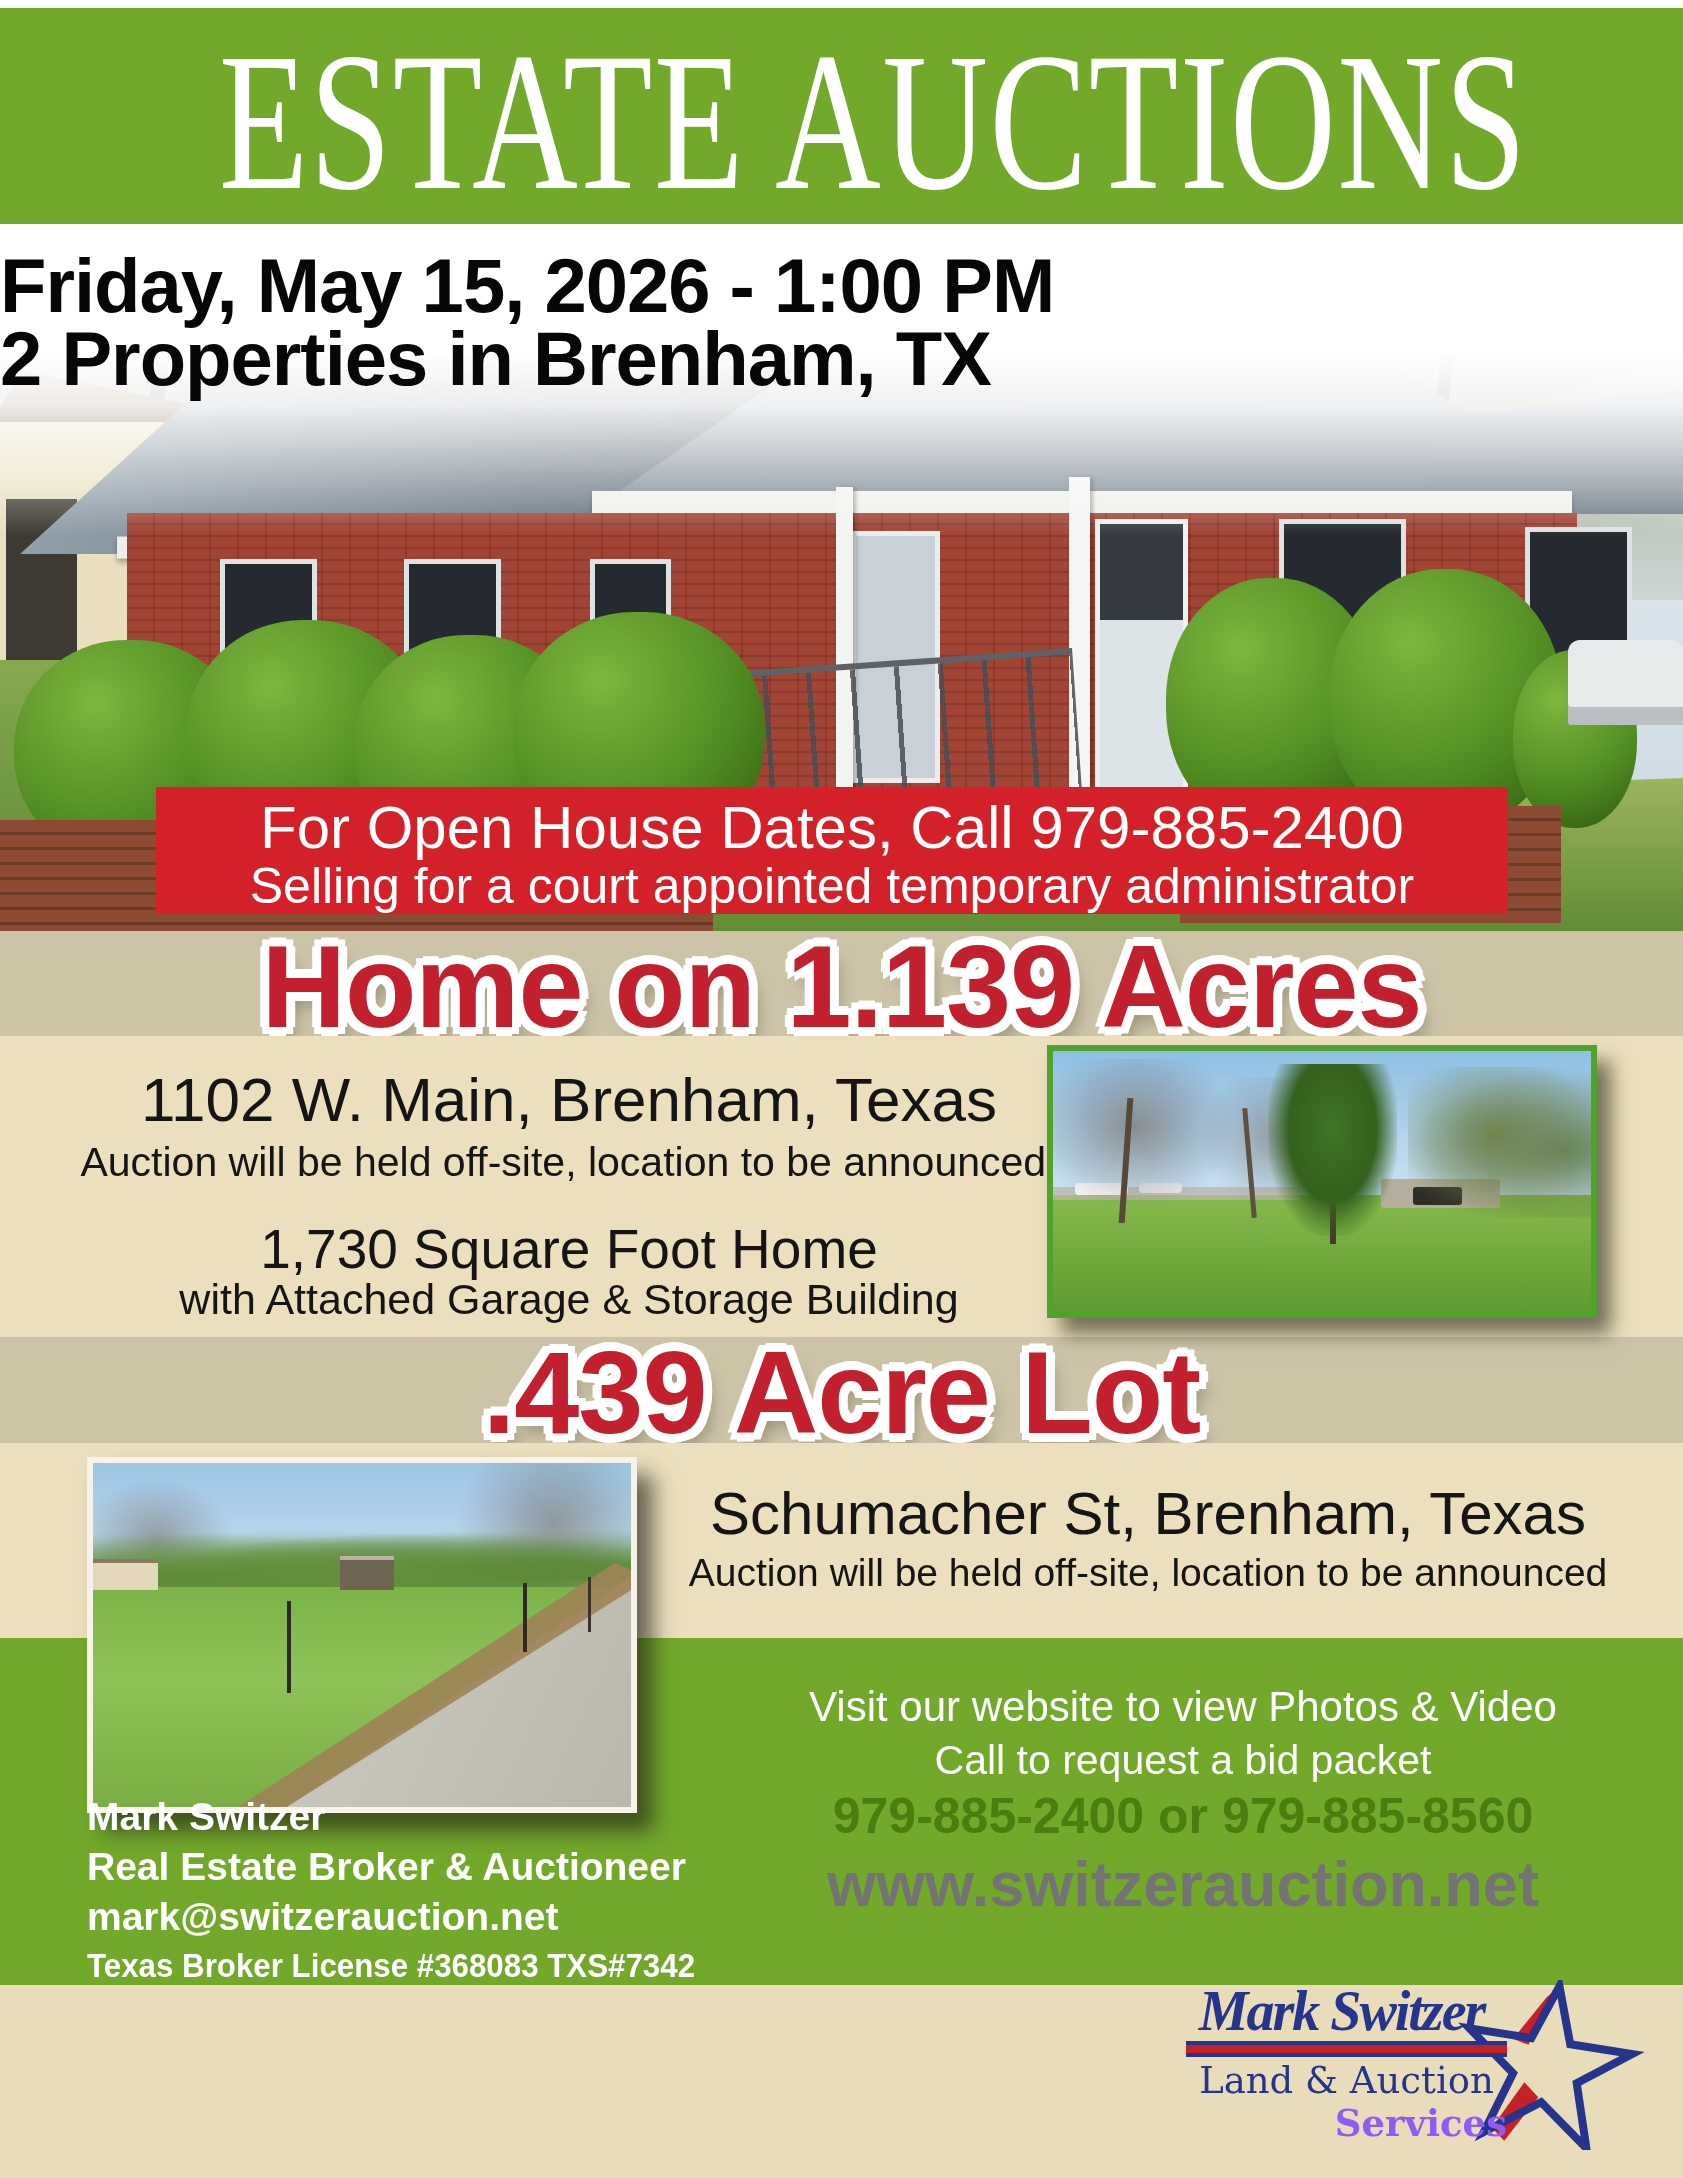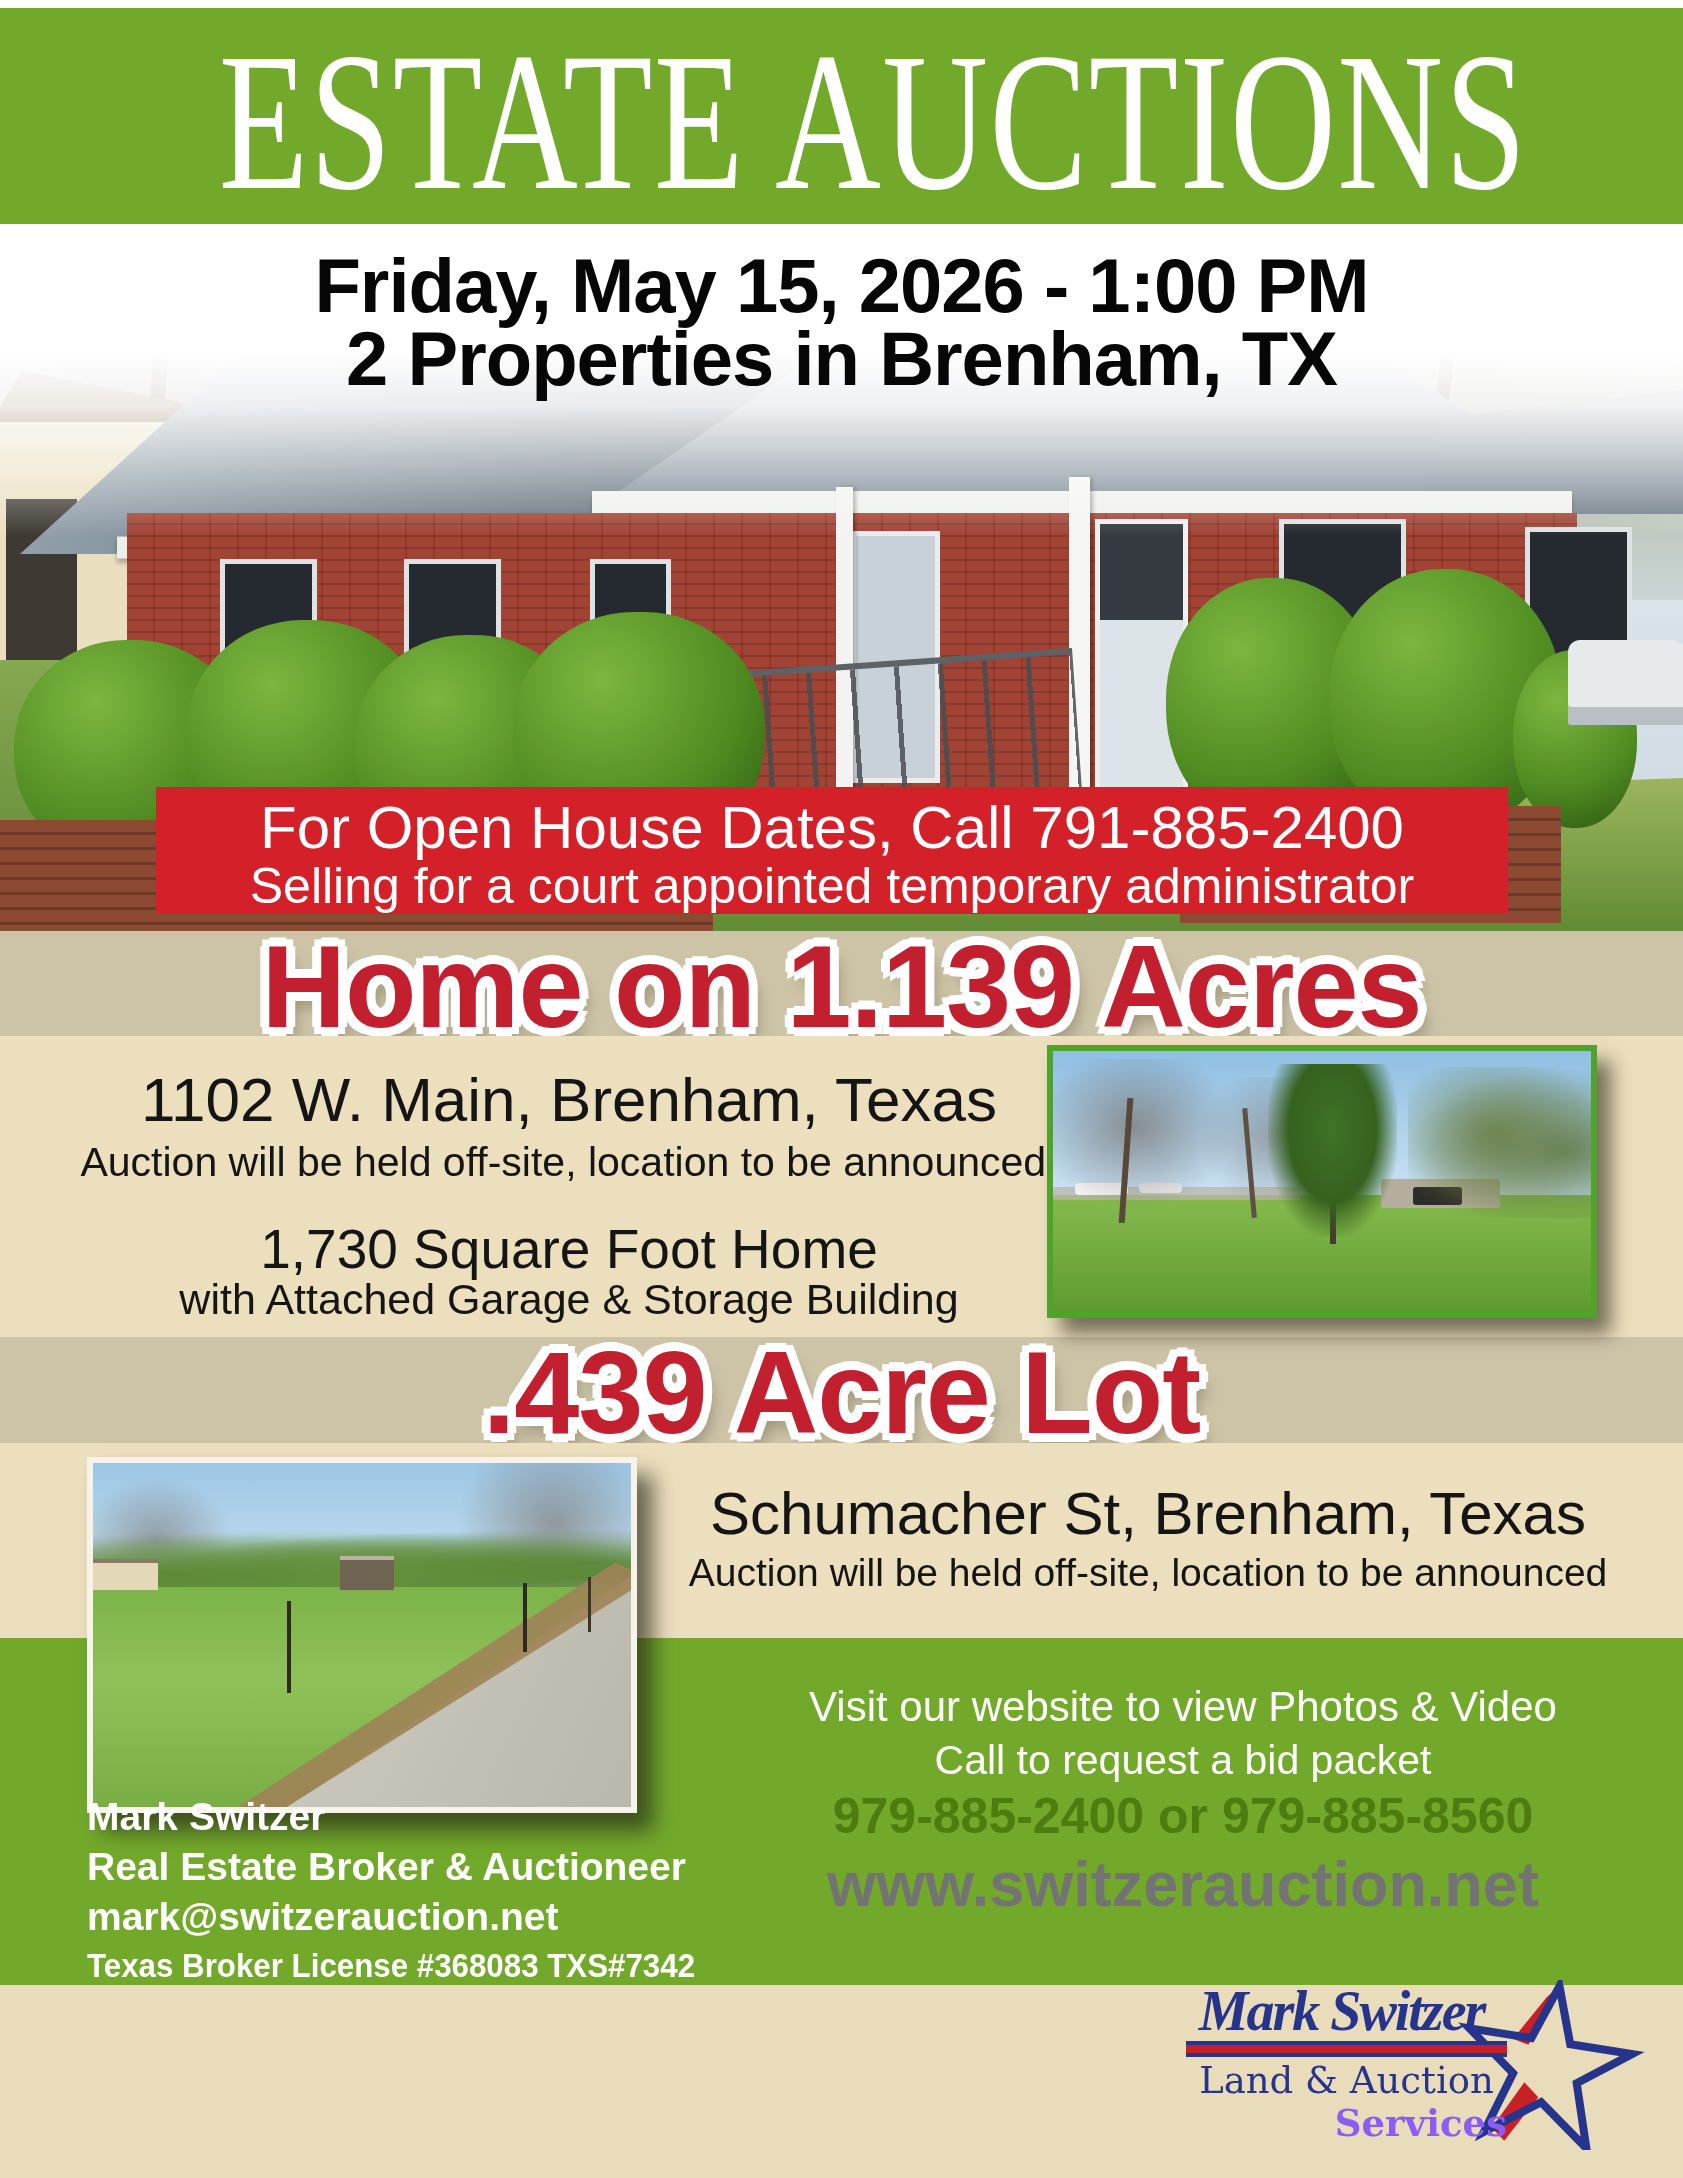--- a/index.html
+++ b/index.html
@@ -80,21 +80,21 @@
     clip-path:polygon(0 100%, 87% 8%, 100% 30%, 12% 100%); }
   .mp-railing { position:absolute; left:416px; top:447px; width:663px; height:178px; transform:rotate(-4deg);
     border-top:6px solid #5d6267;
     background:repeating-linear-gradient(90deg, rgba(72,77,82,.85) 0 5px, rgba(0,0,0,0) 5px 44px); }
   .mp-truck { position:absolute; left:1568px; top:416px; width:119px; height:85px; background:#e7eaeb;
     border-radius:12px 16px 4px 4px; box-shadow:inset 0 -18px 0 #b9bfc2; }
   .mp-wash { position:absolute; left:0; top:0; width:1683px; height:337px;
     background:linear-gradient(180deg,#ffffff 0 127px, rgba(255,255,255,.85) 183px, rgba(255,255,255,0) 312px); }
 
   
-  .date-block { position:absolute; left:0; top:246px; width:1683px; text-align:center; z-index:10; color:#070707; }
+  .date-block { position:absolute; left:0; top:246px; width:1683px; z-index:10; color:#070707; }
   .date-line1 { font-size:76px; font-weight:bold; letter-spacing:-1px; line-height:79px; }
   .date-line2 { font-size:76px; font-weight:bold; letter-spacing:-1px; line-height:79px; margin-top:-6px; }
 
   
   .red-banner { position:absolute; left:156px; top:787px; width:1352px; height:127px; background:#d42028;
     text-align:center; color:#ffffff; z-index:11; }
   .rb1 { font-size:60px; line-height:65px; margin-top:8px; }
   .rb2 { font-size:50px; line-height:53px; }
 
   
@@ -251,21 +251,21 @@
     <div class="mp-truck"></div>
     <div class="mp-wash"></div>
   </div>
 
   <div class="date-block">
     <div class="date-line1">Friday, May 15, 2026 - 1:00 PM</div>
     <div class="date-line2">2 Properties in Brenham, TX</div>
   </div>
 
   <div class="red-banner">
-    <div class="rb1">For Open House Dates, Call 791-885-2400</div>
+    <div class="rb1">For Open House Dates, Call 979-885-2400</div>
     <div class="rb2">Selling for a court appointed temporary administrator</div>
   </div>
 
   <div class="band band1">
     <h2>Home on 1.139 Acres</h2>
   </div>
 
   <section class="section1"></section>
   <div class="p1-text">
     <div class="p1-addr">1102 W. Main, Brenham, Texas</div>

